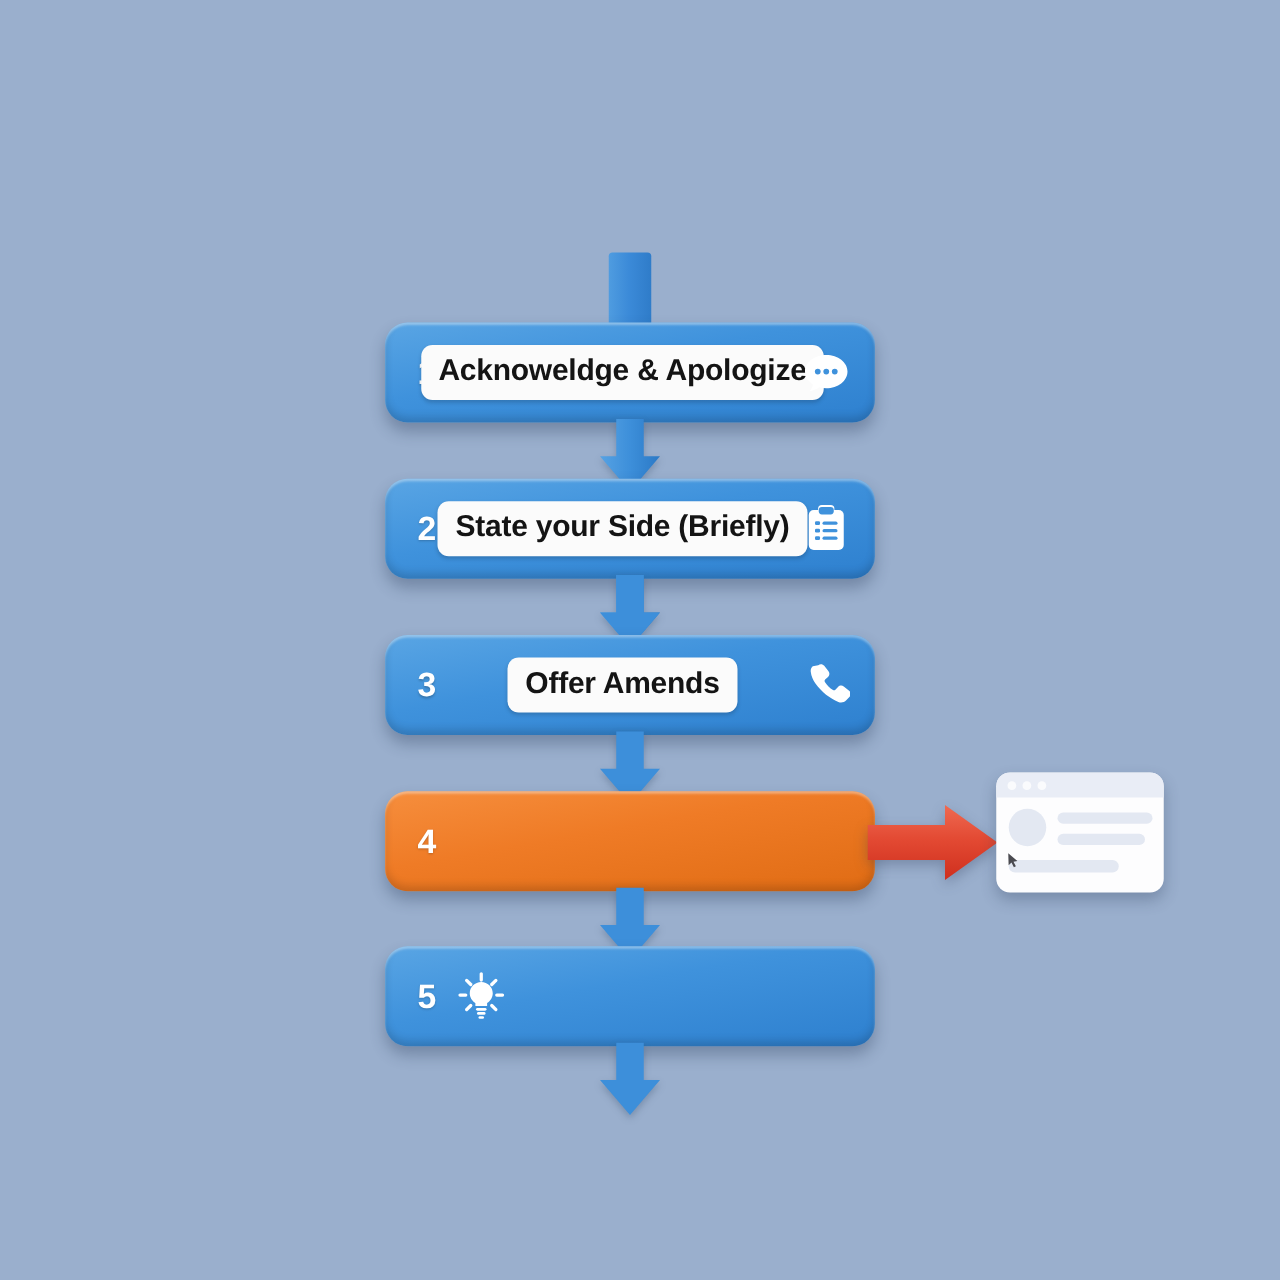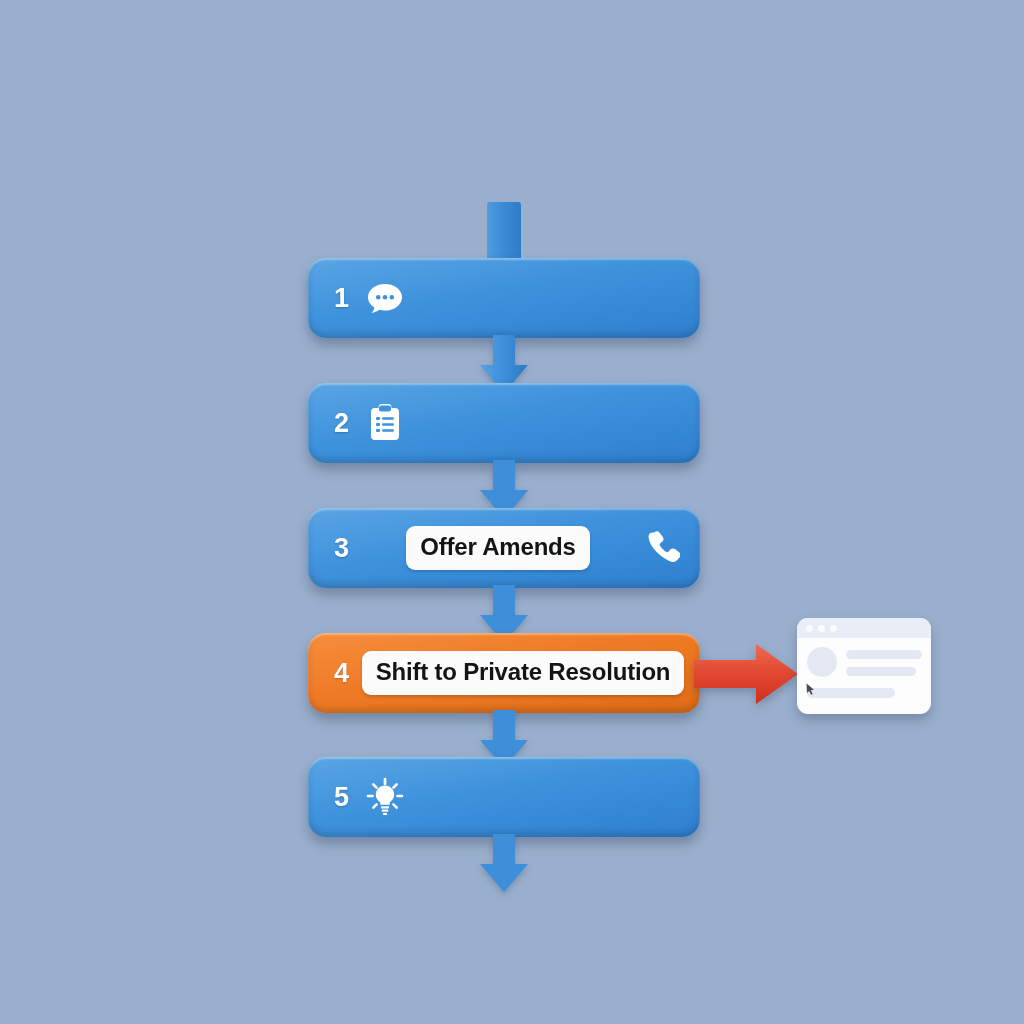--- a/index.html
+++ b/index.html
@@ -193,20 +193,23 @@
 </style>
 </head>
 <body>
 
 <div id="canvas">
 
   <div class="connector stub-top"></div>
 
   <div class="step blue" style="top:258px">
     <div class="step-num">1</div>
+    <div class="step-mid">
+      <div class="step-label">Acknoweldge &amp; Apologize</div>
+    </div>
     <div class="step-icon">
       <svg width="38" height="32" viewBox="0 0 38 32" fill="none">
         <path d="M19 2C9.6 2 2 7.9 2 15.2c0 4.2 2.5 7.9 6.4 10.3-.3 2.2-1.4 4-2.9 5.4 2.9-.3 5.6-1.4 7.9-3.1 1.8.5 3.7.8 5.6.8 9.4 0 17-5.9 17-13.4C36 7.9 28.4 2 19 2z" fill="#ffffff"></path>
         <circle cx="12.2" cy="15.2" r="2.3" fill="#3f92dc"></circle>
         <circle cx="19" cy="15.2" r="2.3" fill="#3f92dc"></circle>
         <circle cx="25.8" cy="15.2" r="2.3" fill="#3f92dc"></circle>
       </svg>
     </div>
   </div>
 
@@ -218,20 +221,23 @@
             <stop offset="50%" stop-color="#3d8fda"></stop>
             <stop offset="100%" stop-color="#2b79c6"></stop>
         </linearGradient>
       </defs>
       <path d="M17 0h22v30h13L28 58 4 30h13z" fill="url(#ag1)"></path>
     </svg>
   </div>
 
   <div class="step blue" style="top:383px">
     <div class="step-num">2</div>
+    <div class="step-mid">
+      <div class="step-label">State your Side (Briefly)</div>
+    </div>
     <div class="step-icon">
       <svg width="32" height="38" viewBox="0 0 32 38" fill="none">
         <rect x="2" y="4" width="28" height="32" rx="4" fill="#ffffff"></rect>
         <rect x="10" y="0.5" width="12" height="7" rx="2.5" fill="#ffffff" stroke="#ffffff" stroke-width="1"></rect>
         <rect x="10" y="1.5" width="12" height="6" rx="2.5" fill="#3f92dc"></rect>
         <rect x="7" y="13" width="4" height="3" rx="1" fill="#3f92dc"></rect>
         <rect x="13" y="13.2" width="12" height="2.6" rx="1.3" fill="#3f92dc"></rect>
         <rect x="7" y="19" width="4" height="3" rx="1" fill="#3f92dc"></rect>
         <rect x="13" y="19.2" width="12" height="2.6" rx="1.3" fill="#3f92dc"></rect>
         <rect x="7" y="25" width="4" height="3" rx="1" fill="#3f92dc"></rect>
@@ -260,23 +266,20 @@
   </div>
 
   <div class="arrow-down" style="top:585px">
     <svg viewBox="0 0 56 62" fill="none">
       <path d="M17 0h22v30h13L28 58 4 30h13z" fill="#3d8fda"></path>
     </svg>
   </div>
 
   <div class="step orange" style="top:633px">
     <div class="step-num">4</div>
-    <div class="step-mid">
-      <div class="step-label">Shift to Private Resolution</div>
-    </div>
   </div>
 
   <div class="branch-arrow">
     <svg viewBox="0 0 108 72" fill="none">
       <defs>
         <linearGradient id="rg" x1="0" y1="0" x2="0" y2="1">
           <stop offset="0%" stop-color="#ef6a52"></stop>
           <stop offset="45%" stop-color="#e34a33"></stop>
           <stop offset="100%" stop-color="#cf2f1e"></stop>
         </linearGradient>

